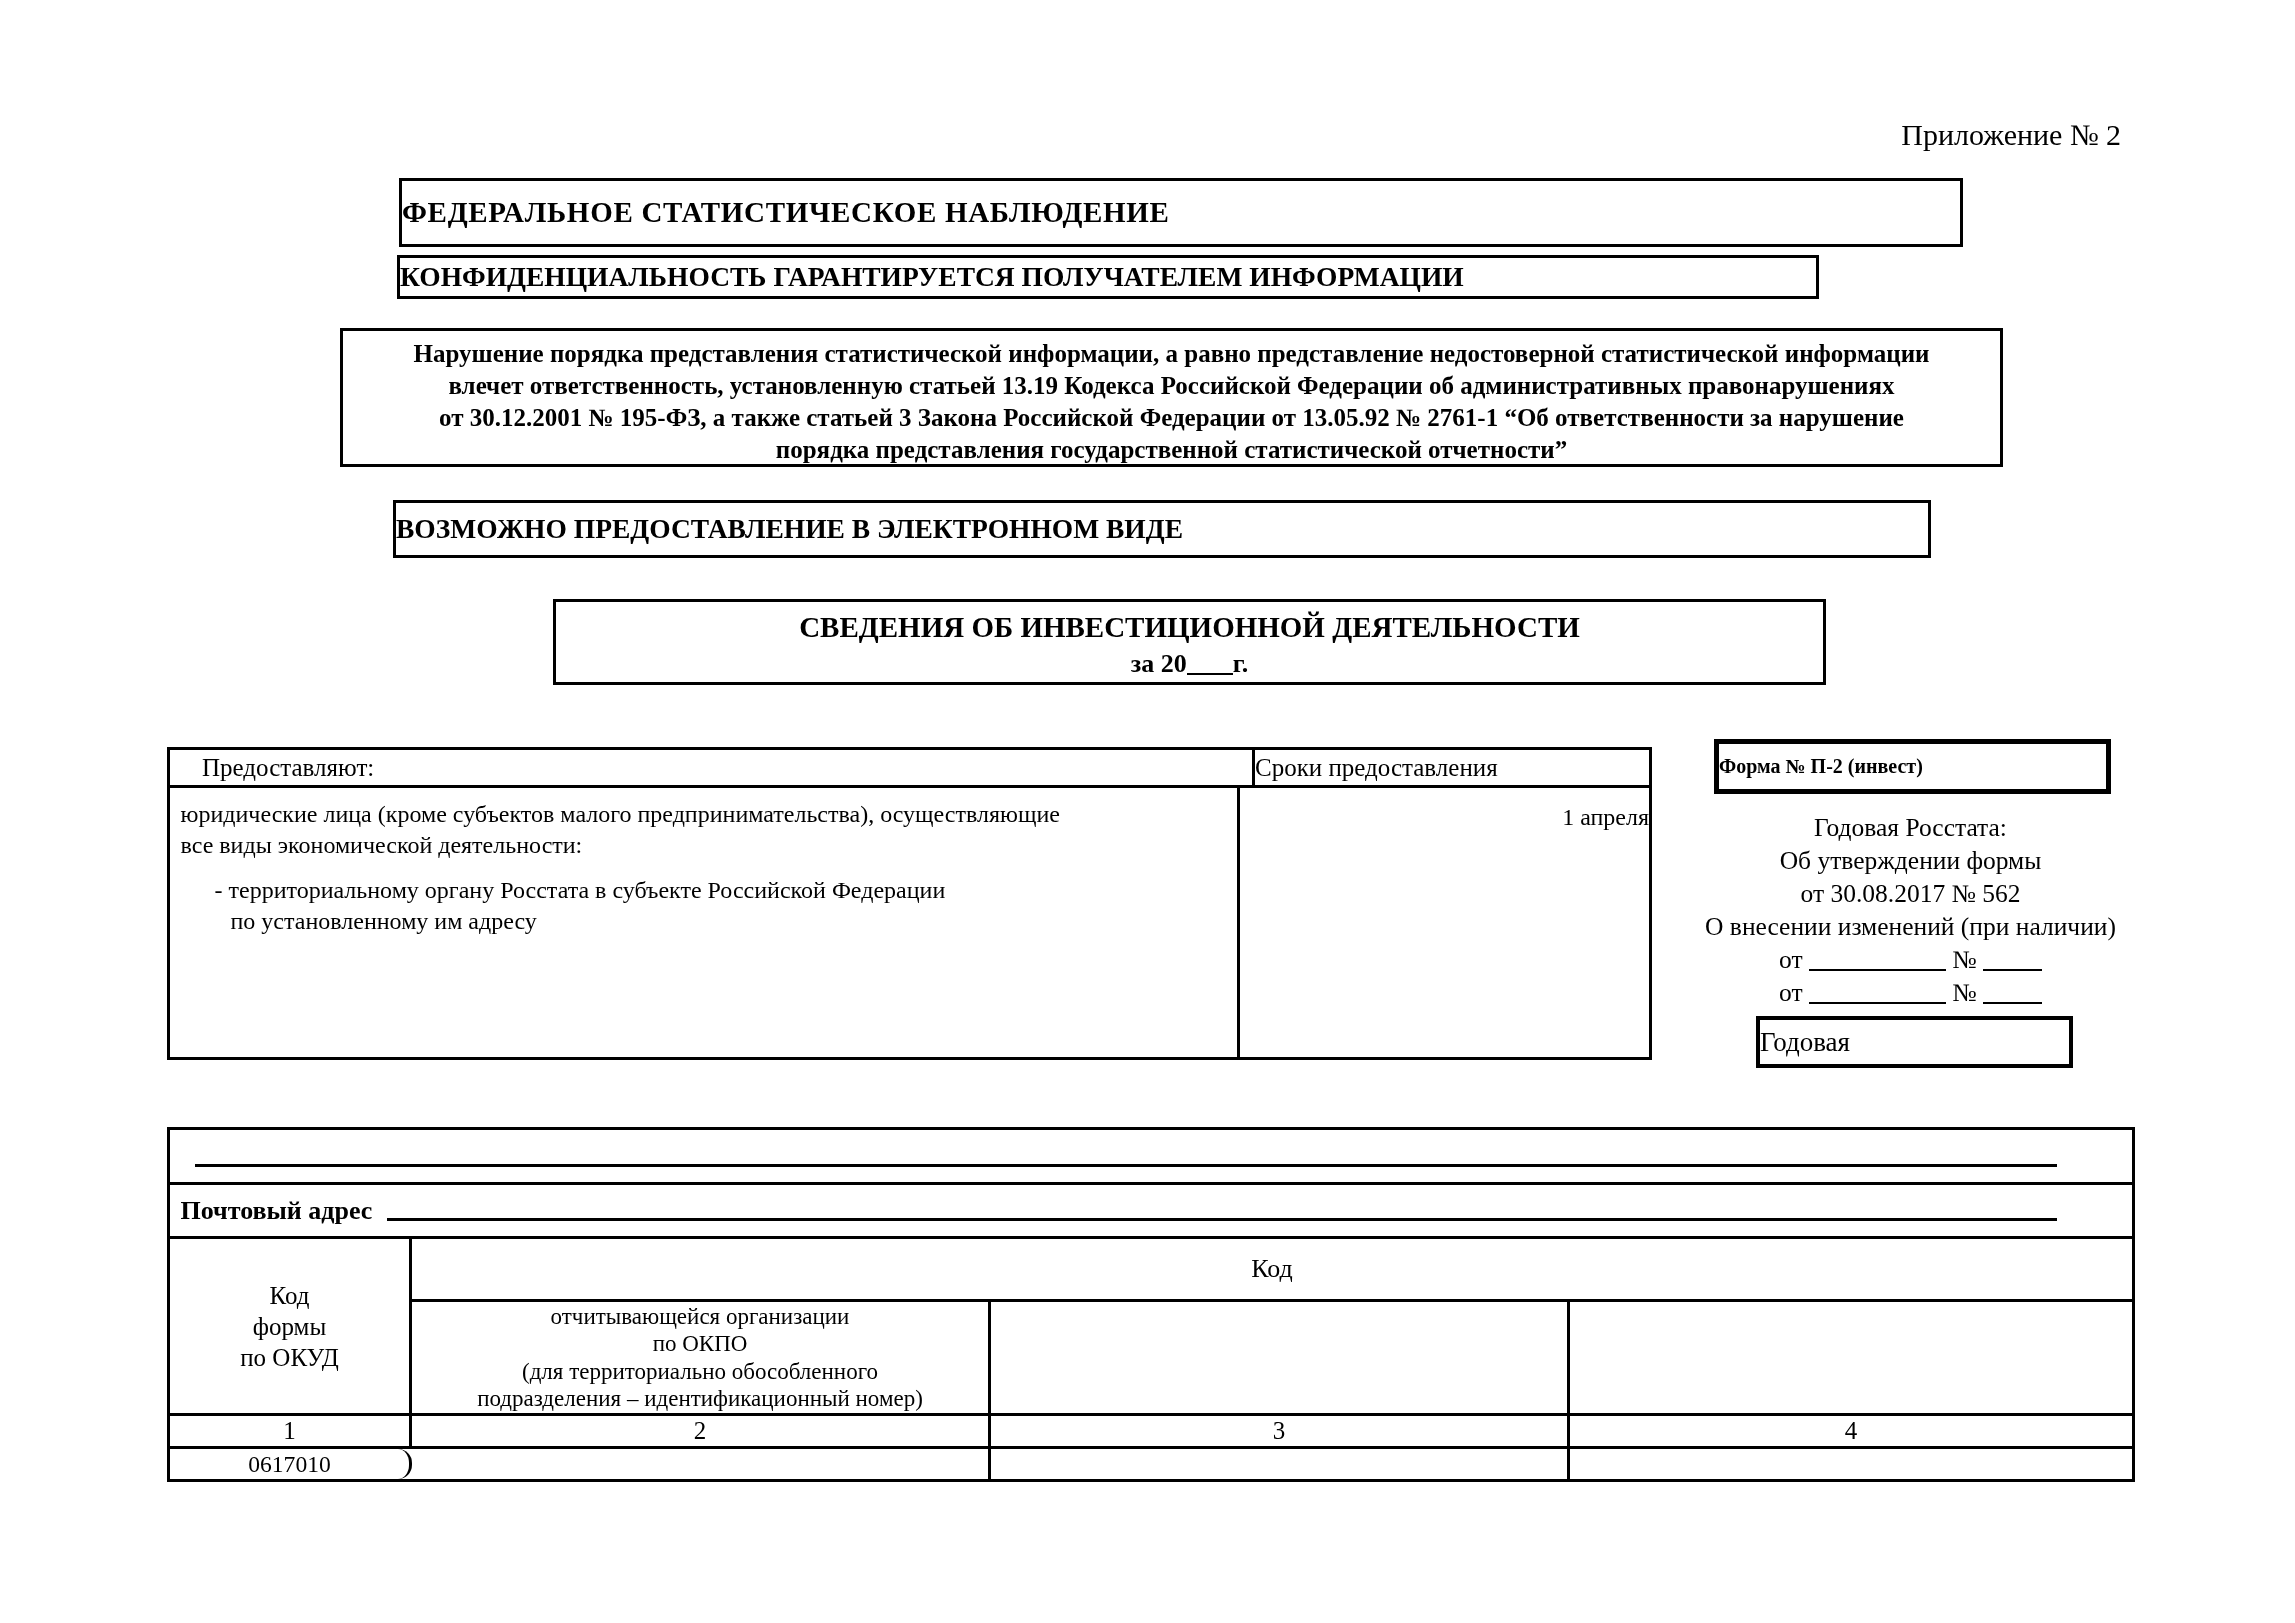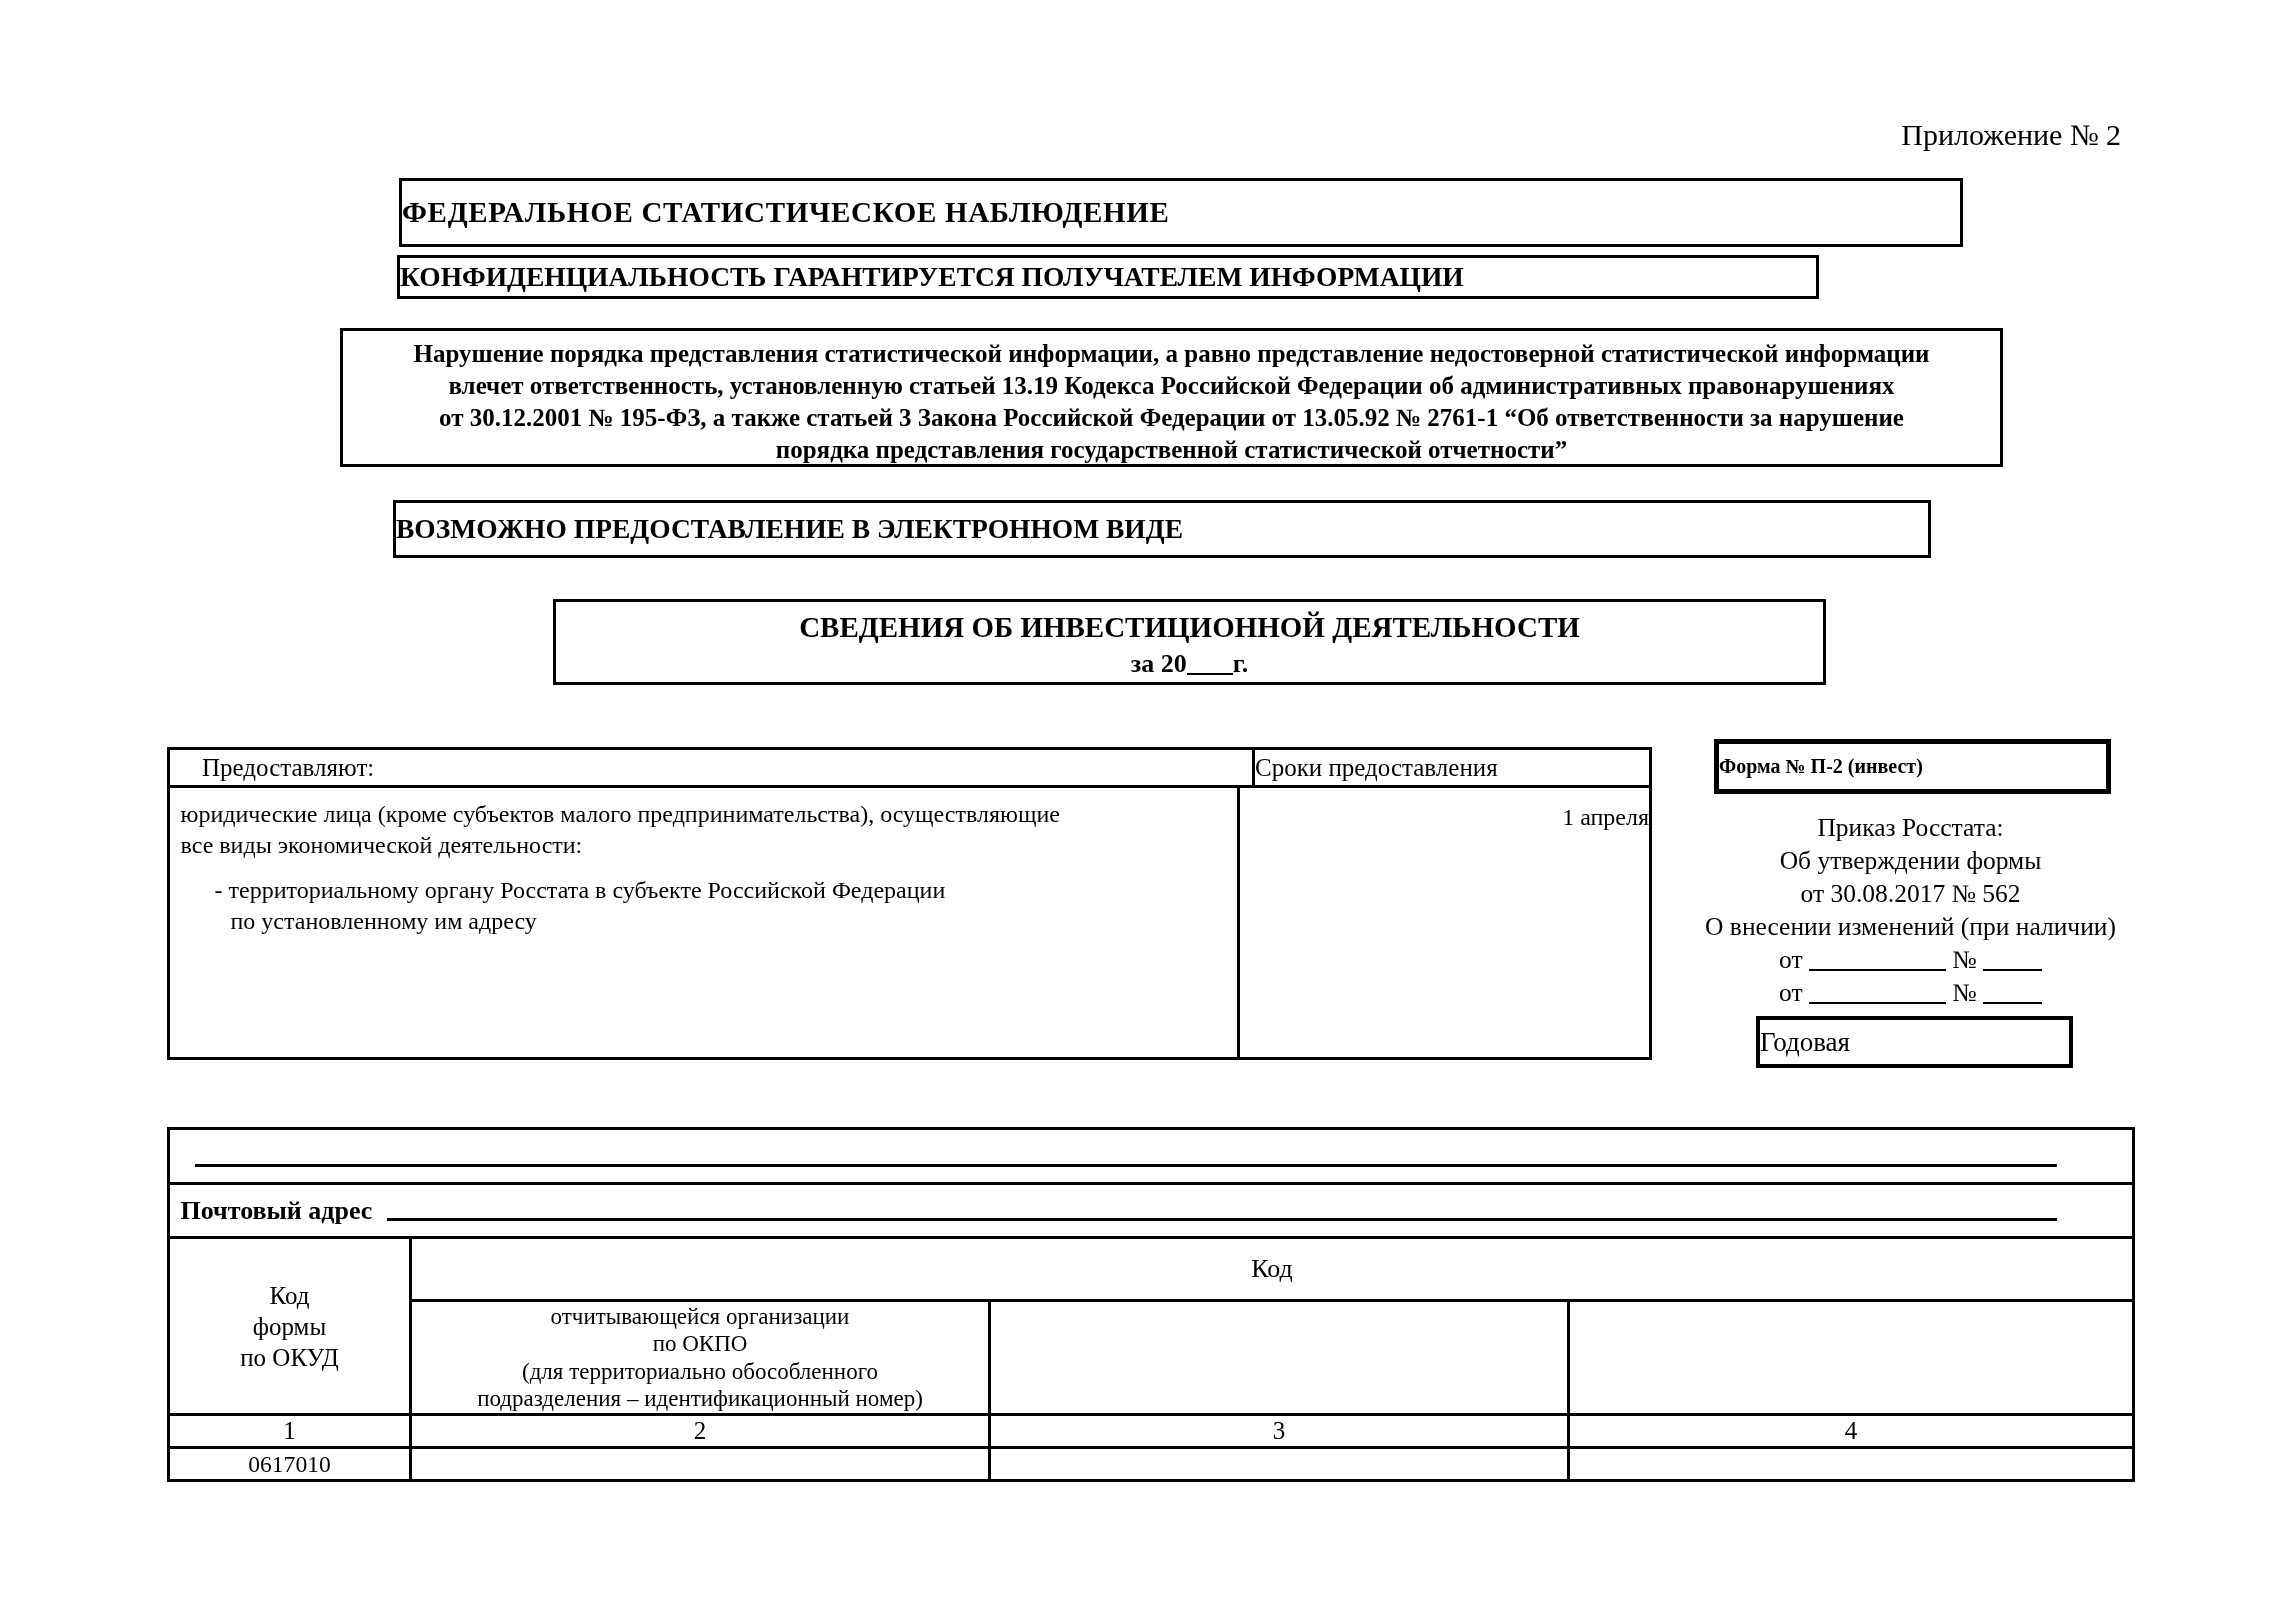--- a/index.html
+++ b/index.html
@@ -58,21 +58,21 @@
   .c-kod{grid-area:1/2/2/5;border-bottom:3.3px solid #000;font-size:26px;}
   .c-okpo{grid-area:2/2/3/3;border-right:3.3px solid #000;flex-direction:column;font-size:23px;line-height:27.5px;}
   .c-s3{grid-area:2/3/3/4;border-right:3.3px solid #000;}
   .c-s4{grid-area:2/4/3/5;}
   .c-n{border-top:3.3px solid #000;border-bottom:3.3px solid #000;font-size:25px;}
   .c-n1{grid-area:3/1/4/2;border-right:3.3px solid #000;}
   .c-n2{grid-area:3/2/4/3;border-right:3.3px solid #000;}
   .c-n3{grid-area:3/3/4/4;border-right:3.3px solid #000;}
   .c-n4{grid-area:3/4/4/5;}
   .c-d{font-size:23.6px;}
-  .c-d1{grid-area:4/1/5/2;border-right:3.3px solid #000;}
+  .c-d1{grid-area:4/1/5/2;border-right:3.3px solid #000;border-radius:14px;}
   .c-d2{grid-area:4/2/5/3;border-right:3.3px solid #000;}
   .c-d3{grid-area:4/3/5/4;border-right:3.3px solid #000;}
   .c-d4{grid-area:4/4/5/5;}
 </style>
 </head>
 <body>
 
 <div class="page">
 
   <div class="abs appendix nowrap">Приложение № 2</div>
@@ -123,21 +123,21 @@
         <span>1 апреля</span>
       </div>
     </div>
   </div>
 
   <div class="abs center bold box-forma">
     <span>Форма № П-2 (инвест)</span>
   </div>
 
   <div class="abs order">
-    <div class="ln">Приказ Росстата:</div>
+    <div class="ln">Годовая Росстата:</div>
     <div class="ln">Об утверждении  формы</div>
     <div class="ln">от 30.08.2017 № 562</div>
     <div class="ln">О внесении изменений (при наличии)</div>
     <div class="ln">
       <span>от</span>
       <span class="u u210"></span>
       <span>№</span>
       <span class="u u90"></span>
     </div>
     <div class="ln">

